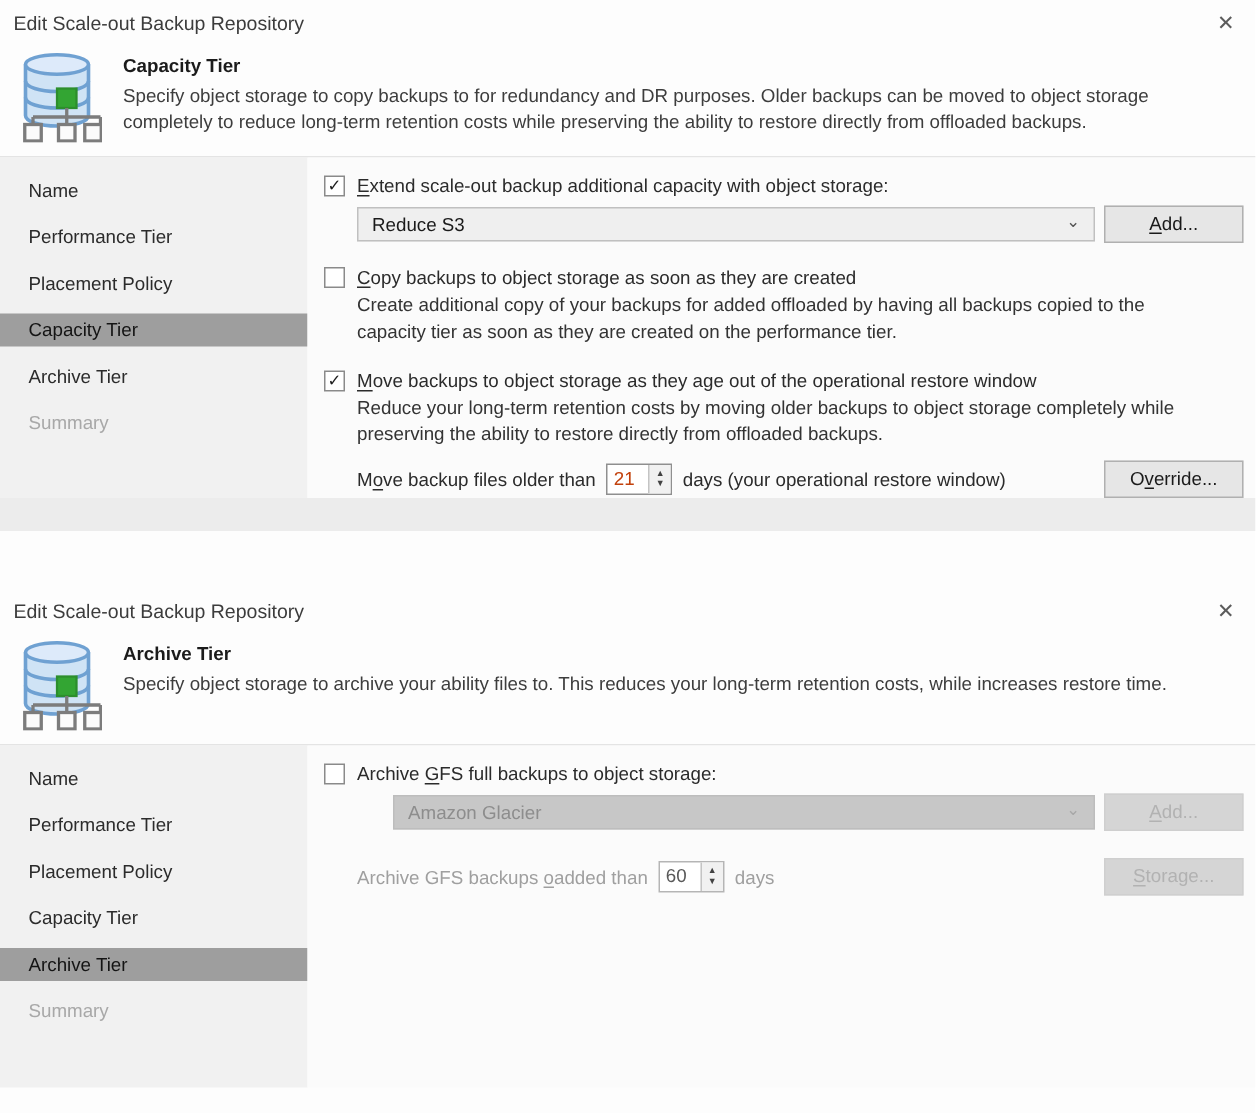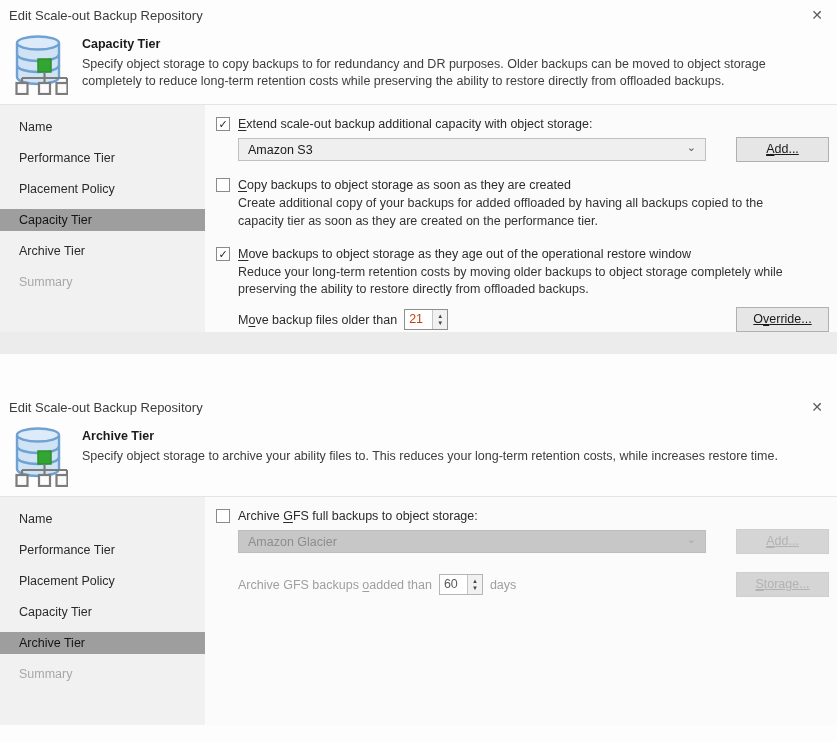--- a/index.html
+++ b/index.html
@@ -27,25 +27,25 @@
   .main { flex: 1; background:#fbfbfb; padding: 0 8px 0 11px; }
 
   .cbrow { display:flex; align-items:center; gap: 8px; }
   .checkbox { width: 14px; height: 14px; flex: 0 0 14px; border: 1px solid #8a8a8a; background:#fff;
     font-size: 11px; line-height: 12px; text-align:center; color:#1c1c1c; }
 
   .select-row { display:flex; align-items:center; margin-top: 6px; }
   .select { flex: 1; height: 23px; background:#efefef; border: 1px solid #c0c0c0;
     display:flex; align-items:center; justify-content:space-between; padding: 0 9px; color:#1a1a1a; }
   .select .chev { font-size: 11px; color:#555; margin-top: -4px; }
-  .select.disabled { background:#c7c7c7; border-color:#bdbdbd; color:#8d8d8d; }
+  .select.disabled { background:#c7c7c7; border-color:#bdbdbd; color:#8d8d8d;margin-left:24px; }
   .select.disabled .chev { color:#a7a7a7; }
 
-  .btn { width: 93px; flex: 0 0 93px; height: 25px; margin-left: 30px; background:#e6e6e6;
-    border: 1px solid #b0b0b0; text-align:center; line-height: 23px; color:#1a1a1a;text-decoration:underline; }
+  .btn { width: 93px; flex: 0 0 93px; height: 25px; margin-left: 6px; background:#e6e6e6;
+    border: 1px solid #b0b0b0; text-align:center; line-height: 23px; color:#1a1a1a; }
   .btn.disabled { background:#d5d5d5; border-color:#cfcfcf; color:#b2b2b2; }
 
   .inline-row { display:flex; align-items:center; }
   .push { flex: 1; }
 
   .indent { padding-left: 22px; }
   .desc-text { color:#333; line-height: 1.42; margin-top: 3px; max-width: 590px; }
 
   .spin { display:inline-flex; height: 21px; border: 1px solid #8f8f8f; background:#fff; margin: 0 7px; }
   .spin .val { width: 27px; padding-left: 4px; line-height: 19px; color:#c2410c; }
@@ -104,21 +104,21 @@
 
     <div class="main">
 
       <div class="cbrow mt12">
         <span class="checkbox">✓</span>
         <span><span class="mn">E</span><span>xtend scale-out backup additional capacity with object storage:</span></span>
       </div>
 
       <div class="select-row indent">
         <div class="select">
-          <span>Amazon S3</span>
+          <span>Reduce S3</span>
           <span class="chev">⌄</span>
         </div>
         <div class="btn"><span class="mn">A</span><span>dd...</span></div>
       </div>
 
 
       <div class="cbrow mt16">
         <span class="checkbox"></span>
         <span><span class="mn">C</span><span>opy backups to object storage as soon as they are created</span></span>
       </div>
@@ -132,20 +132,21 @@
 
       <div class="inline-row indent mt8">
         <span><span>M</span><span class="mn">o</span><span>ve backup files older than</span></span>
         <span class="spin">
           <span class="val">21</span>
           <span class="arrows">
             <span>▲</span>
             <span>▼</span>
           </span>
         </span>
+        <span>days (your operational restore window)</span>
         <span class="push"></span>
         <div class="btn"><span>O</span><span class="mn">v</span><span>erride...</span></div>
       </div>
 
     </div>
   </div>
   <div class="footer-strip"></div>
 </div>
 
 <div class="dialog" style="height:350px;">

